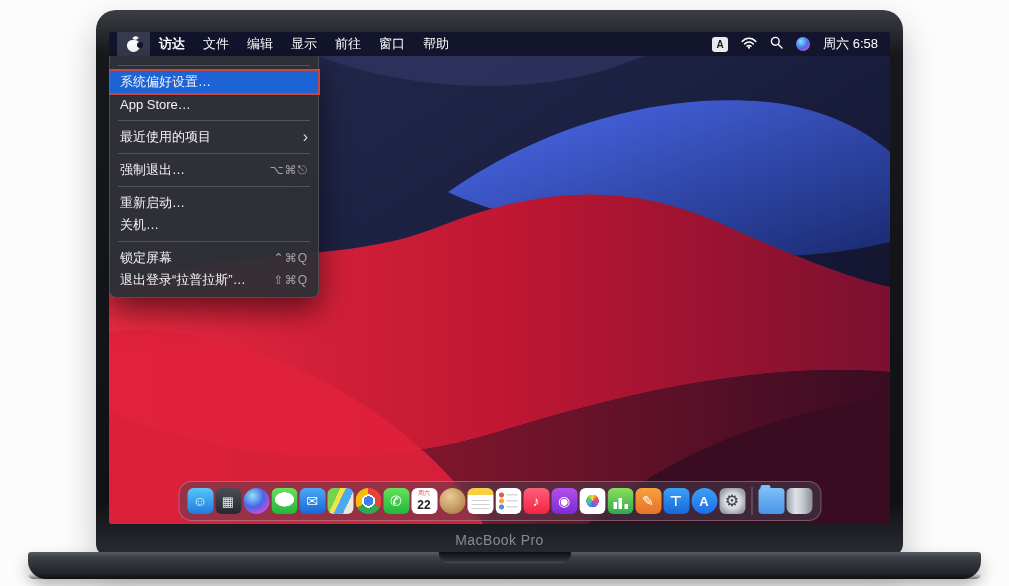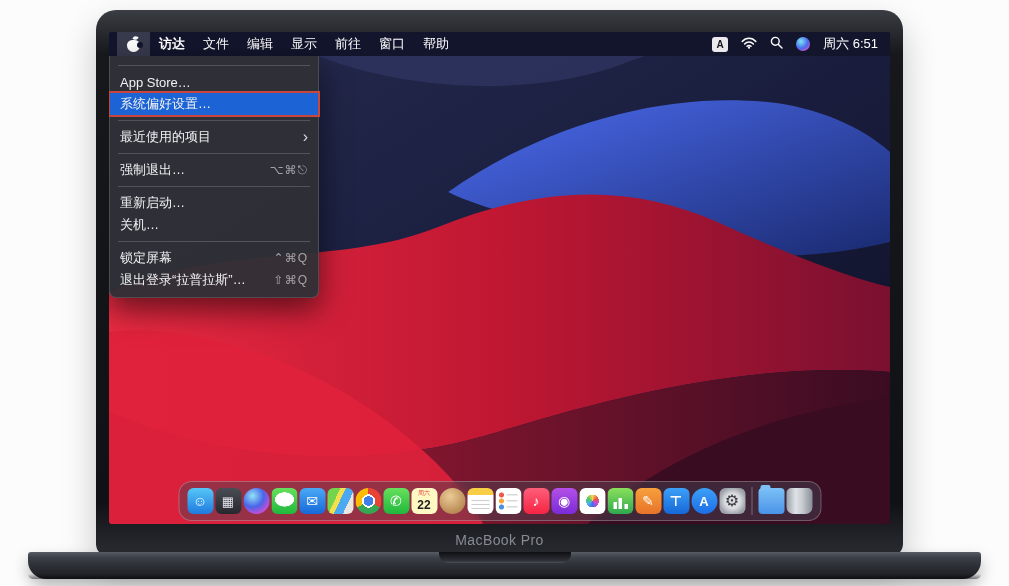--- a/index.html
+++ b/index.html
@@ -74,21 +74,21 @@
   .dk-launchpad .dock-glyph{color:#e4e6ec;font-size:13px;}
   .dk-siri{border-radius:50%;background:radial-gradient(circle at 35% 30%,#8fe3f7,#4a64e8 45%,#c44fd8 75%,#171a2e 95%);}
   .dk-messages{background:radial-gradient(ellipse 62% 46% at 50% 44%,#fff 58%,rgba(255,255,255,0) 61%),
     linear-gradient(180deg,#67e05c,#1fb83c);}
   .dk-mail{background:linear-gradient(180deg,#4aa9f5,#1668d8);}
   .dk-maps{background:linear-gradient(115deg,#74d44e 0 34%,#f2e04c 34% 48%,#4aa9f0 48% 72%,#e8e6df 72%);}
   .dk-chrome{border-radius:50%;background:
     radial-gradient(circle at 50% 50%,#3f7de8 0 26%,#fff 26% 36%,rgba(0,0,0,0) 36%),
     conic-gradient(#e84436 0 120deg,#34a853 120deg 240deg,#fbbc05 240deg 360deg);}
   .dk-facetime{background:linear-gradient(180deg,#67e05c,#1fb83c);}
-  .dk-calendar{background:#fef9c3;}
+  .dk-calendar{background:#ffffff;}
   .dk-calendar .dk-top{position:absolute;top:2px;left:0;right:0;text-align:center;
     font-size:6px;color:#e8483c;line-height:1;}
   .dk-calendar .dock-glyph{color:#222;font-size:12px;font-weight:bold;align-items:flex-end;padding-bottom:3px;}
   .dk-contacts{border-radius:50%;background:radial-gradient(circle at 40% 32%,#eccb96,#a5713c);}
   .dk-notes{background:linear-gradient(180deg,#f7ce45 26%,#fff 26%);}
   .dk-notes::after{content:"";position:absolute;left:4px;right:4px;top:12px;height:10px;
     background:repeating-linear-gradient(180deg,#cfcfcf 0 1px,rgba(0,0,0,0) 1px 4px);}
   .dk-reminders{background:#fff;border-radius:6px;
     background-image:
       radial-gradient(circle at 6px 7px,#f0584c 2.2px,rgba(0,0,0,0) 2.9px),
@@ -179,31 +179,31 @@
               <circle cx="8" cy="10.7" r="1.1" fill="#fff"></circle>
             </svg>
           </span>
           <span>
             <svg width="13" height="13" viewBox="0 0 13 13" fill="none">
               <circle cx="5.3" cy="5.3" r="3.9" stroke="#fff" stroke-width="1.4"></circle>
               <line x1="8.4" y1="8.4" x2="12" y2="12" stroke="#fff" stroke-width="1.4" stroke-linecap="round"></line>
             </svg>
           </span>
           <span class="st-siri"></span>
-          <span class="mb-clock">周六 6:51</span>
+          <span class="mb-clock">周六 6:58</span>
         </div>
       </div>
 
       <div class="apple-menu">
           <div class="menu-sep"></div>
-          <div class="menu-item">
-            <span class="mi-label">App Store…</span>
-          </div>
           <div class="menu-item highlighted annotated">
             <span class="mi-label">系统偏好设置…</span>
+          </div>
+          <div class="menu-item">
+            <span class="mi-label">App Store…</span>
           </div>
           <div class="menu-sep"></div>
           <div class="menu-item">
             <span class="mi-label">最近使用的项目</span>
             <span class="mi-chevron">›</span>
           </div>
           <div class="menu-sep"></div>
           <div class="menu-item">
             <span class="mi-label">强制退出…</span>
             <span class="mi-shortcut">⌥⌘⎋</span>

